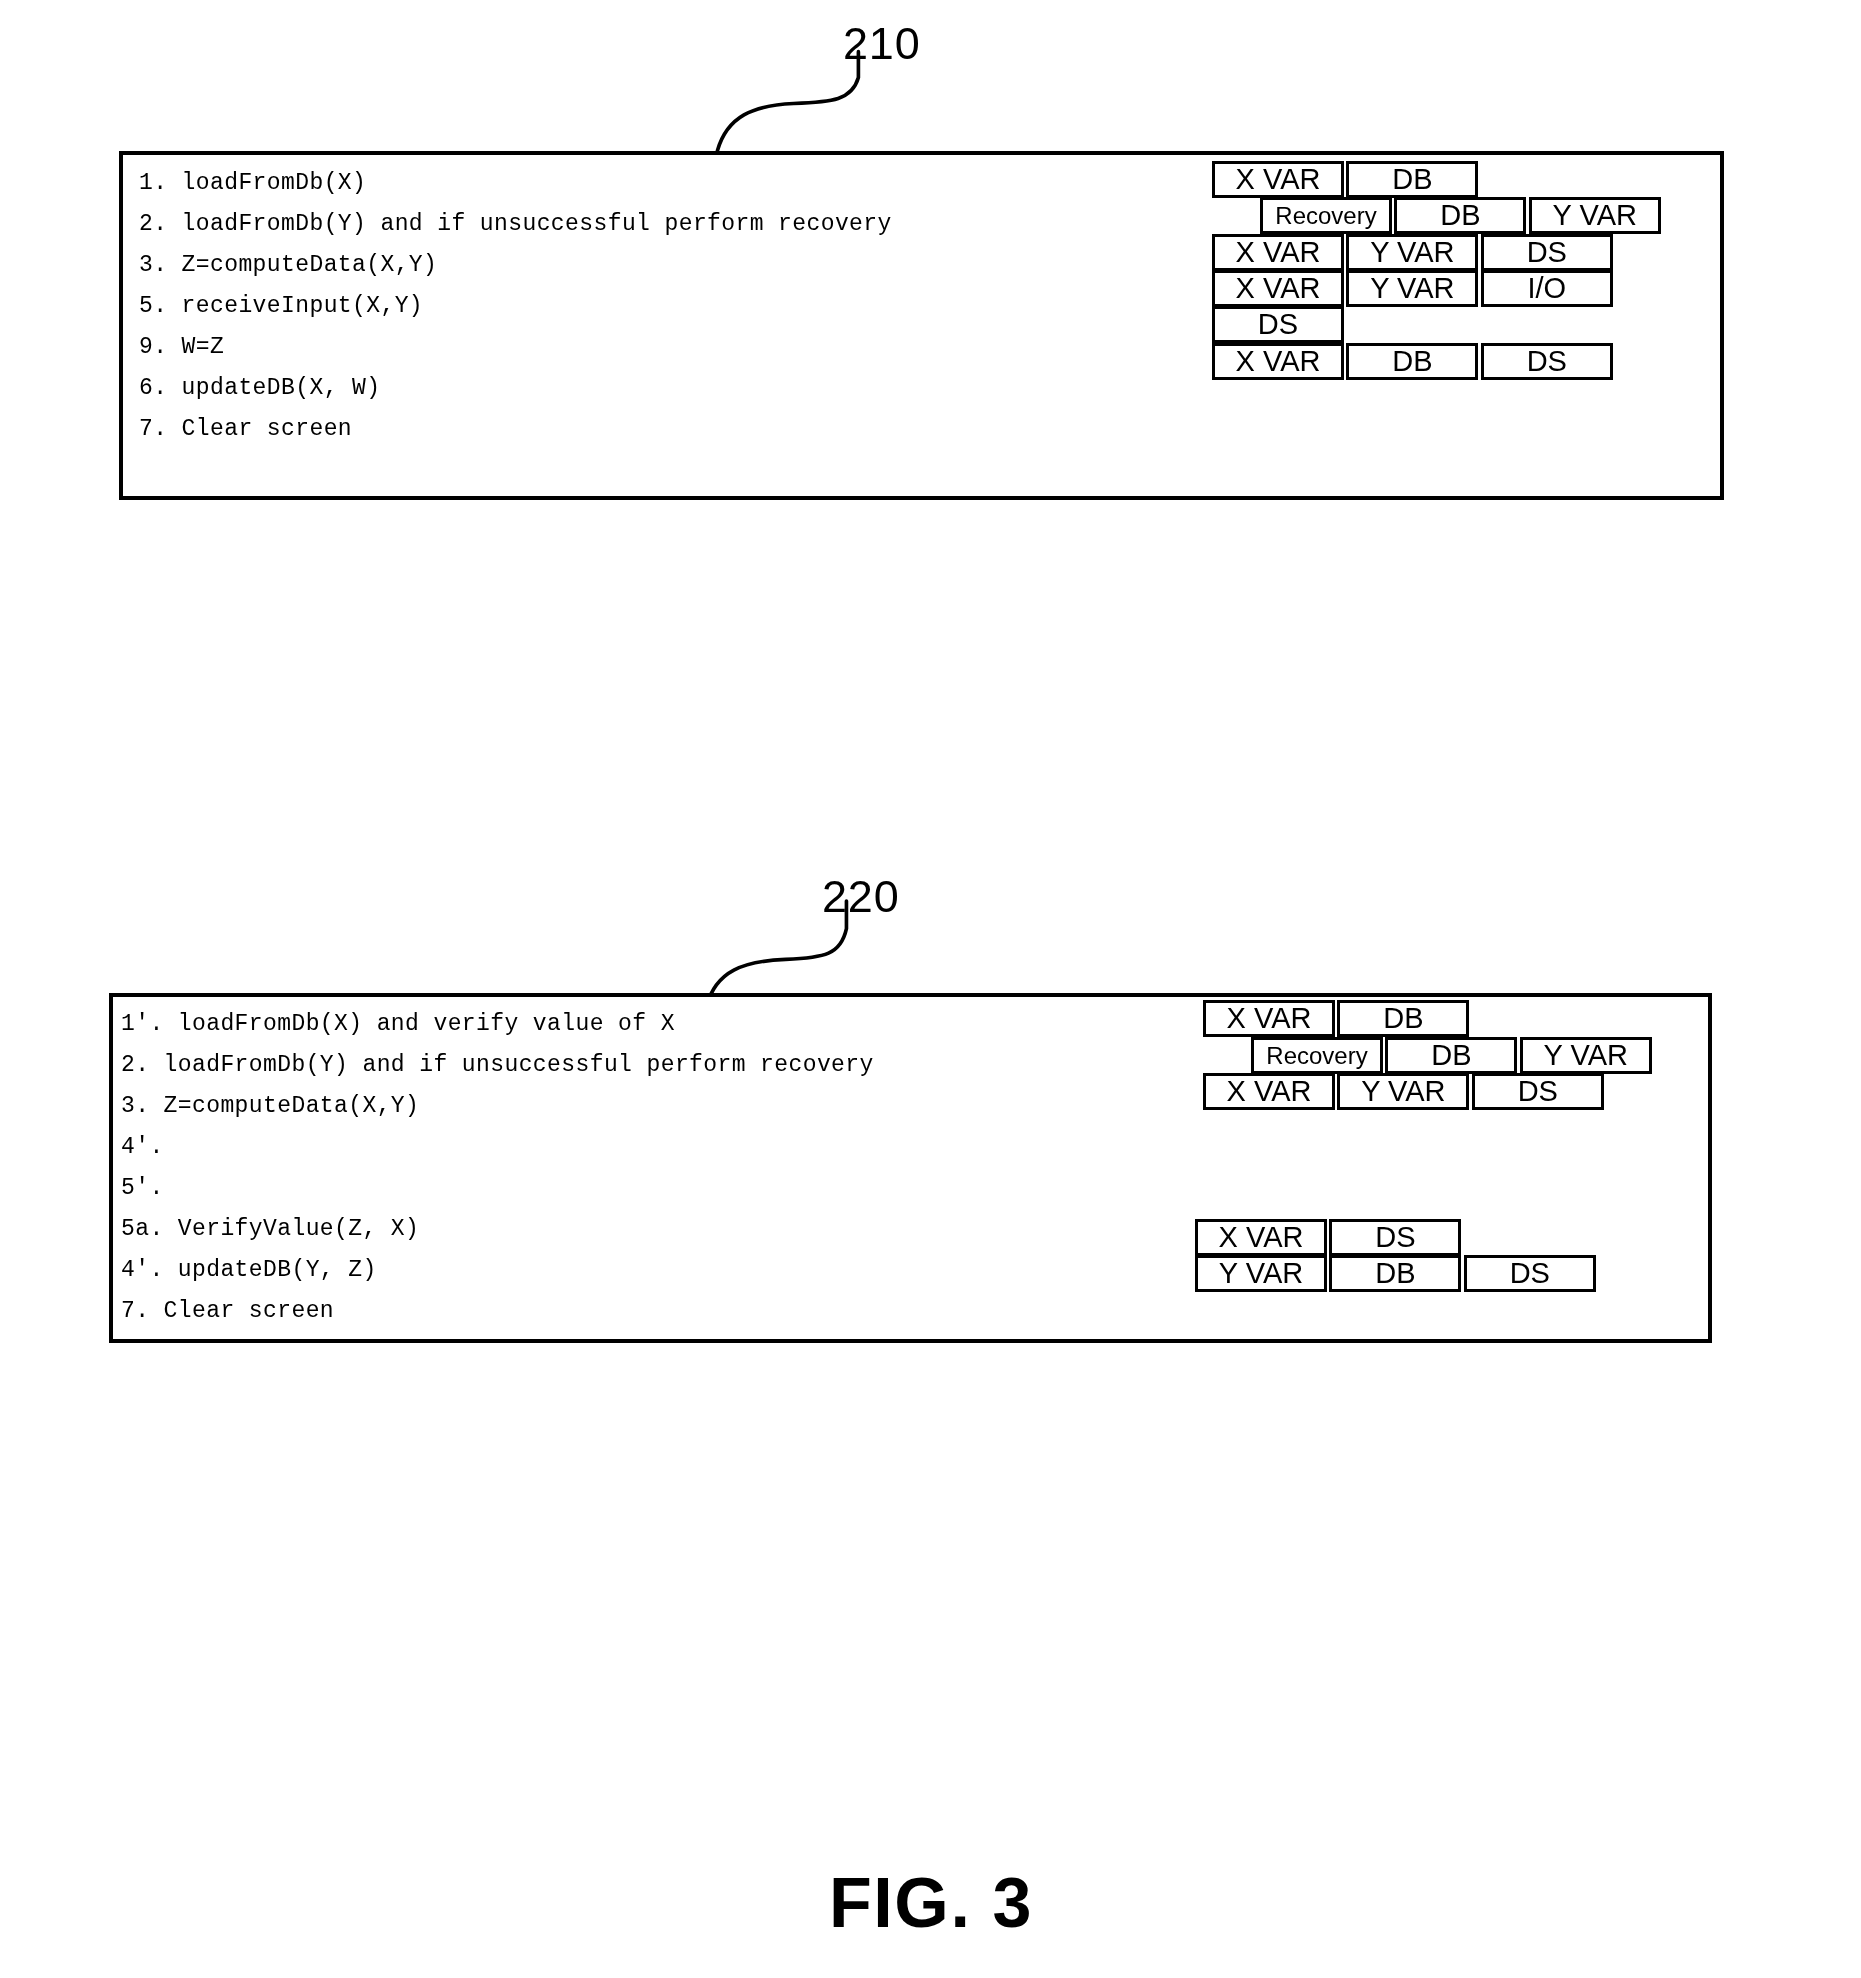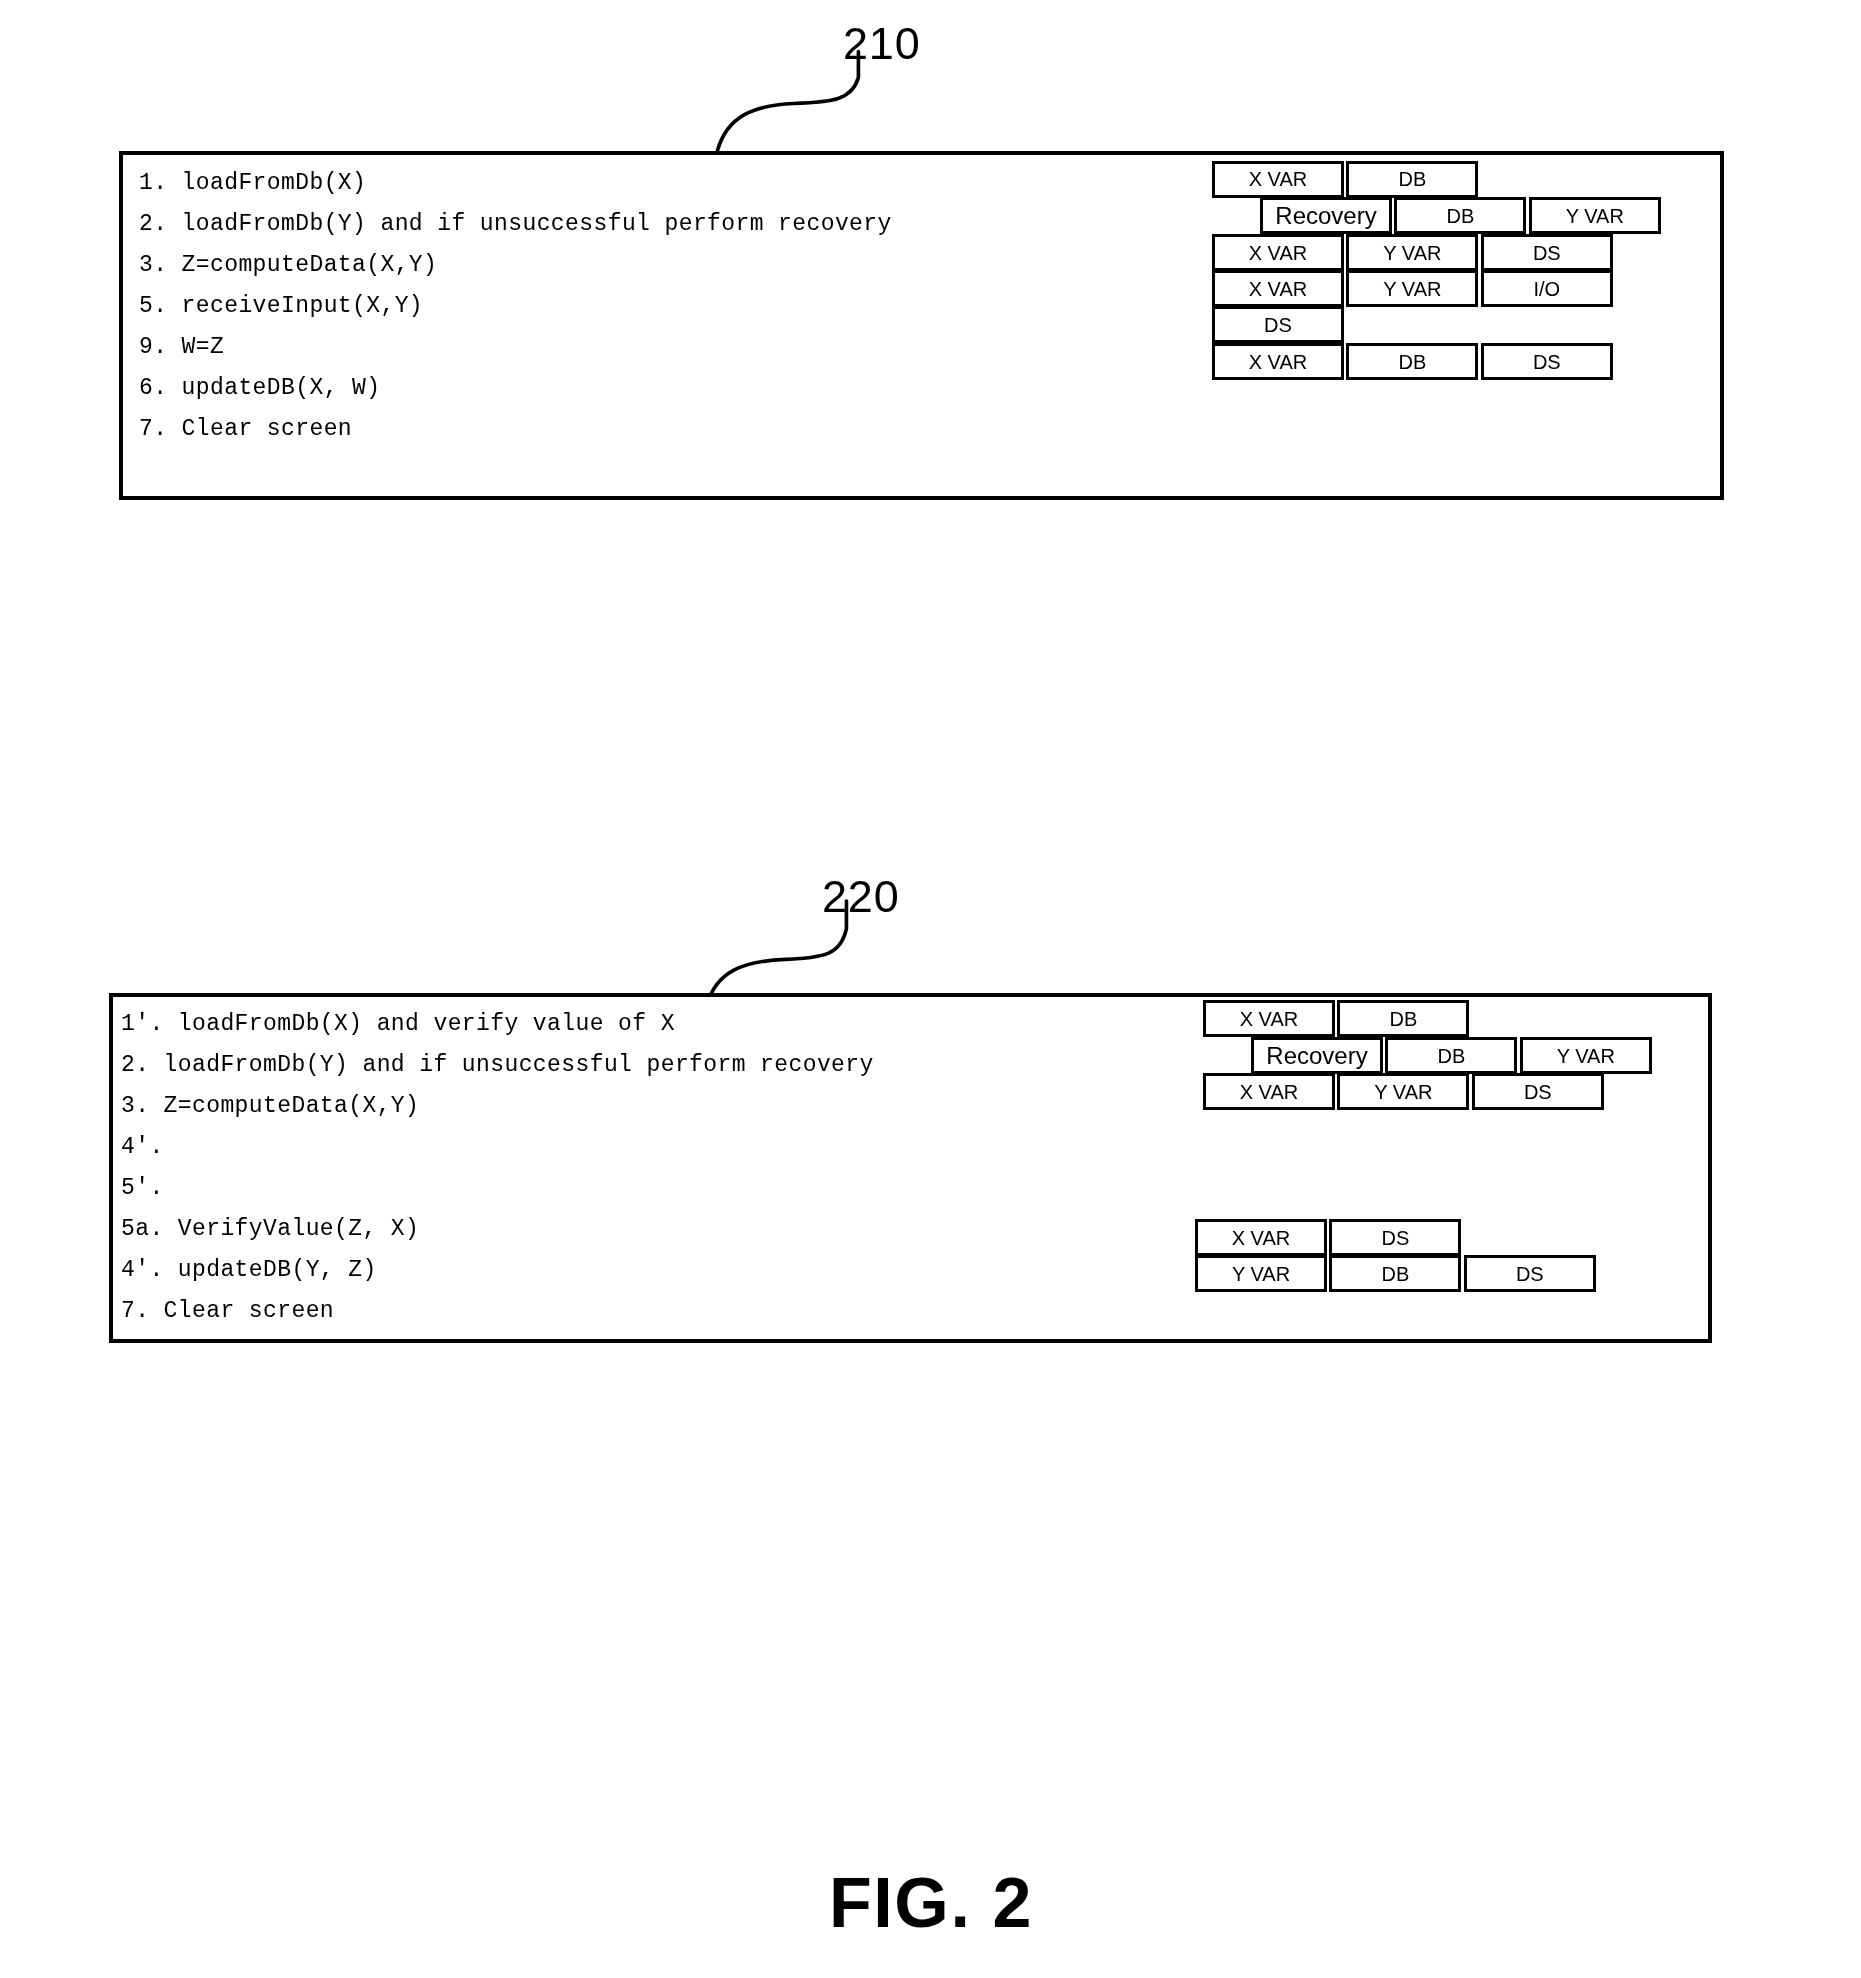--- a/index.html
+++ b/index.html
@@ -80,21 +80,21 @@
     box-sizing: border-box;
     border: 3.2px solid #000000;
     background: #ffffff;
     width: 132px;
     height: 37px;
     margin-right: 2.4px;
     display: flex;
     align-items: center;
     justify-content: center;
     font-family: "Liberation Sans", sans-serif;
-    font-size: 20px;
+    font-size: 29px;
     line-height: 1;
     letter-spacing: 0px;
     color: #000000;
   }
   .tag-cell.tag-narrowtext {
     font-size: 24px;
     margin-left: 48px;
   }
 
   
@@ -235,16 +235,16 @@
 
       <div class="tag-row" style="left:1082px; top:258px;">
         <div class="tag-cell">Y VAR</div>
         <div class="tag-cell">DB</div>
         <div class="tag-cell">DS</div>
       </div>
 
     </div>
   </div>
 
-  <div id="fig-caption">FIG. 2</div>
+  <div id="fig-caption">FIG. 3</div>
 
 </div>
 
 
 </body></html>

